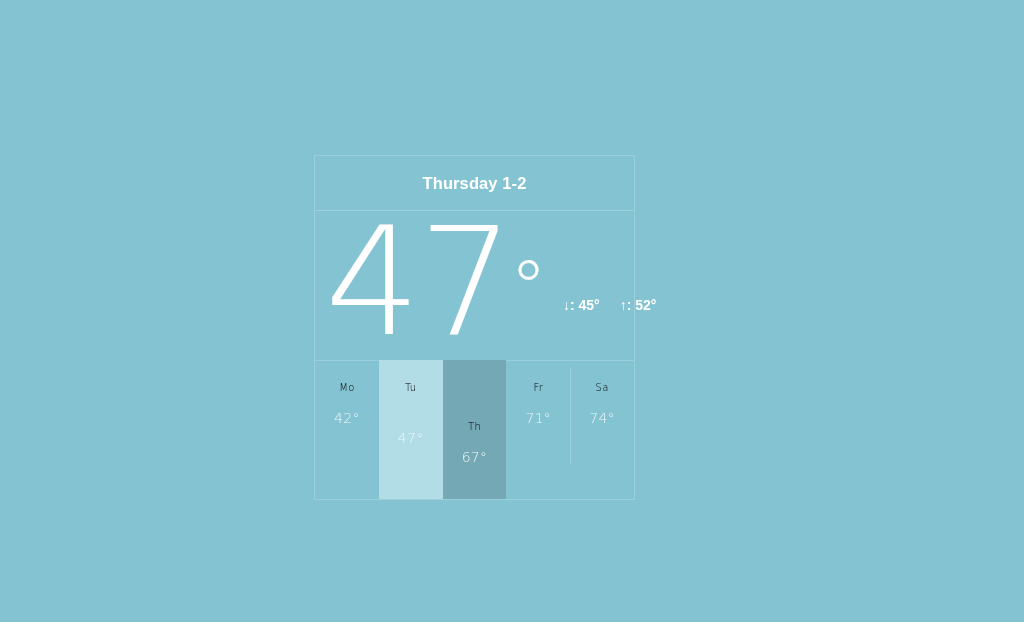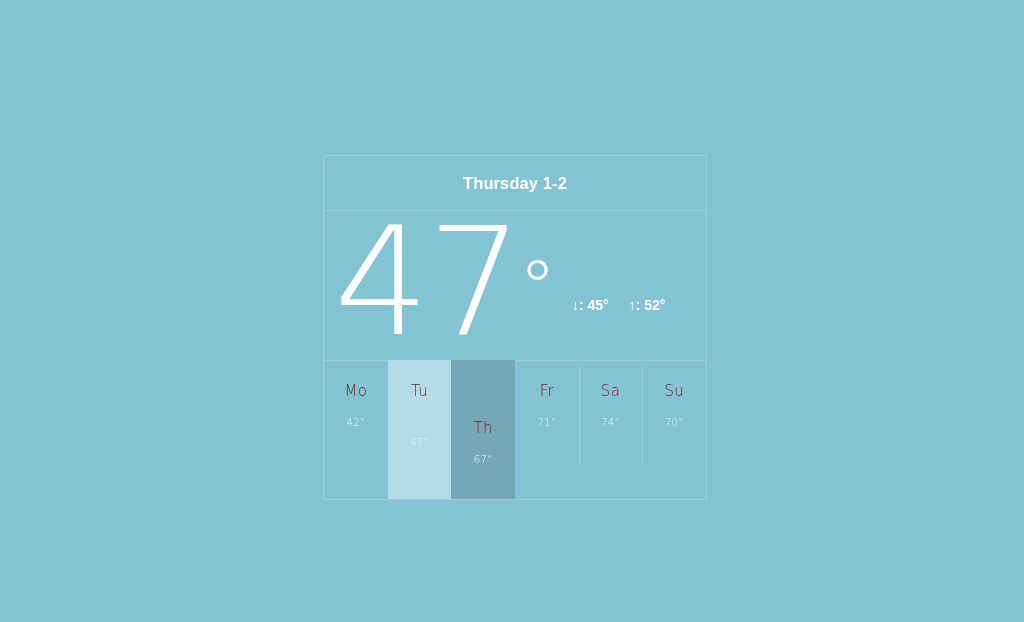--- a/index.html
+++ b/index.html
@@ -12,23 +12,23 @@
     height: 622px;
     background: #84c3d2;
     font-family: "Liberation Sans", sans-serif;
     overflow: hidden;
     position: relative;
   }
 
   
   #weather-widget {
     position: absolute;
-    left: 323px;
+    left: 314px;
     top: 155px;
-    width: 384px;
+    width: 321px;
     height: 345px;
     box-sizing: border-box;
     border: 1px solid #9ccfdb;
     display: flex;
     flex-direction: column;
   }
 
   
   .widget-header {
     height: 54px;
@@ -114,30 +114,30 @@
   .day-cell + .day-cell::before {
     content: "";
     position: absolute;
     left: 0;
     top: 6px;
     bottom: 0;
     width: 1px;
     background: #9ccfdb;
   }
   .day-cell .day-name {
-    color: #7f1d1d;
-    font-size: 15px;
+    color: #000000;
+    font-size: 10px;
     font-weight: 300;
     font-family: "DejaVu Sans", sans-serif;
     letter-spacing: 0.3px;
   }
   .day-cell .day-temp {
     margin-top: 17px;
     color: #eff7fa;
-    font-size: 10px;
+    font-size: 14px;
     font-weight: 300;
     font-family: "DejaVu Sans", sans-serif;
     letter-spacing: 0.3px;
   }
 
   
   .day-cell.is-hovered {
     background: #b2dce6;
     gap: 20px;
   }
@@ -192,19 +192,15 @@
         <span class="day-temp">67°</span>
       </div>
       <div class="day-cell">
         <span class="day-name">Fr</span>
         <span class="day-temp">71°</span>
       </div>
       <div class="day-cell">
         <span class="day-name">Sa</span>
         <span class="day-temp">74°</span>
       </div>
-      <div class="day-cell">
-        <span class="day-name">Su</span>
-        <span class="day-temp">70°</span>
-      </div>
     </div>
 
 </div>
 
 </body></html>

